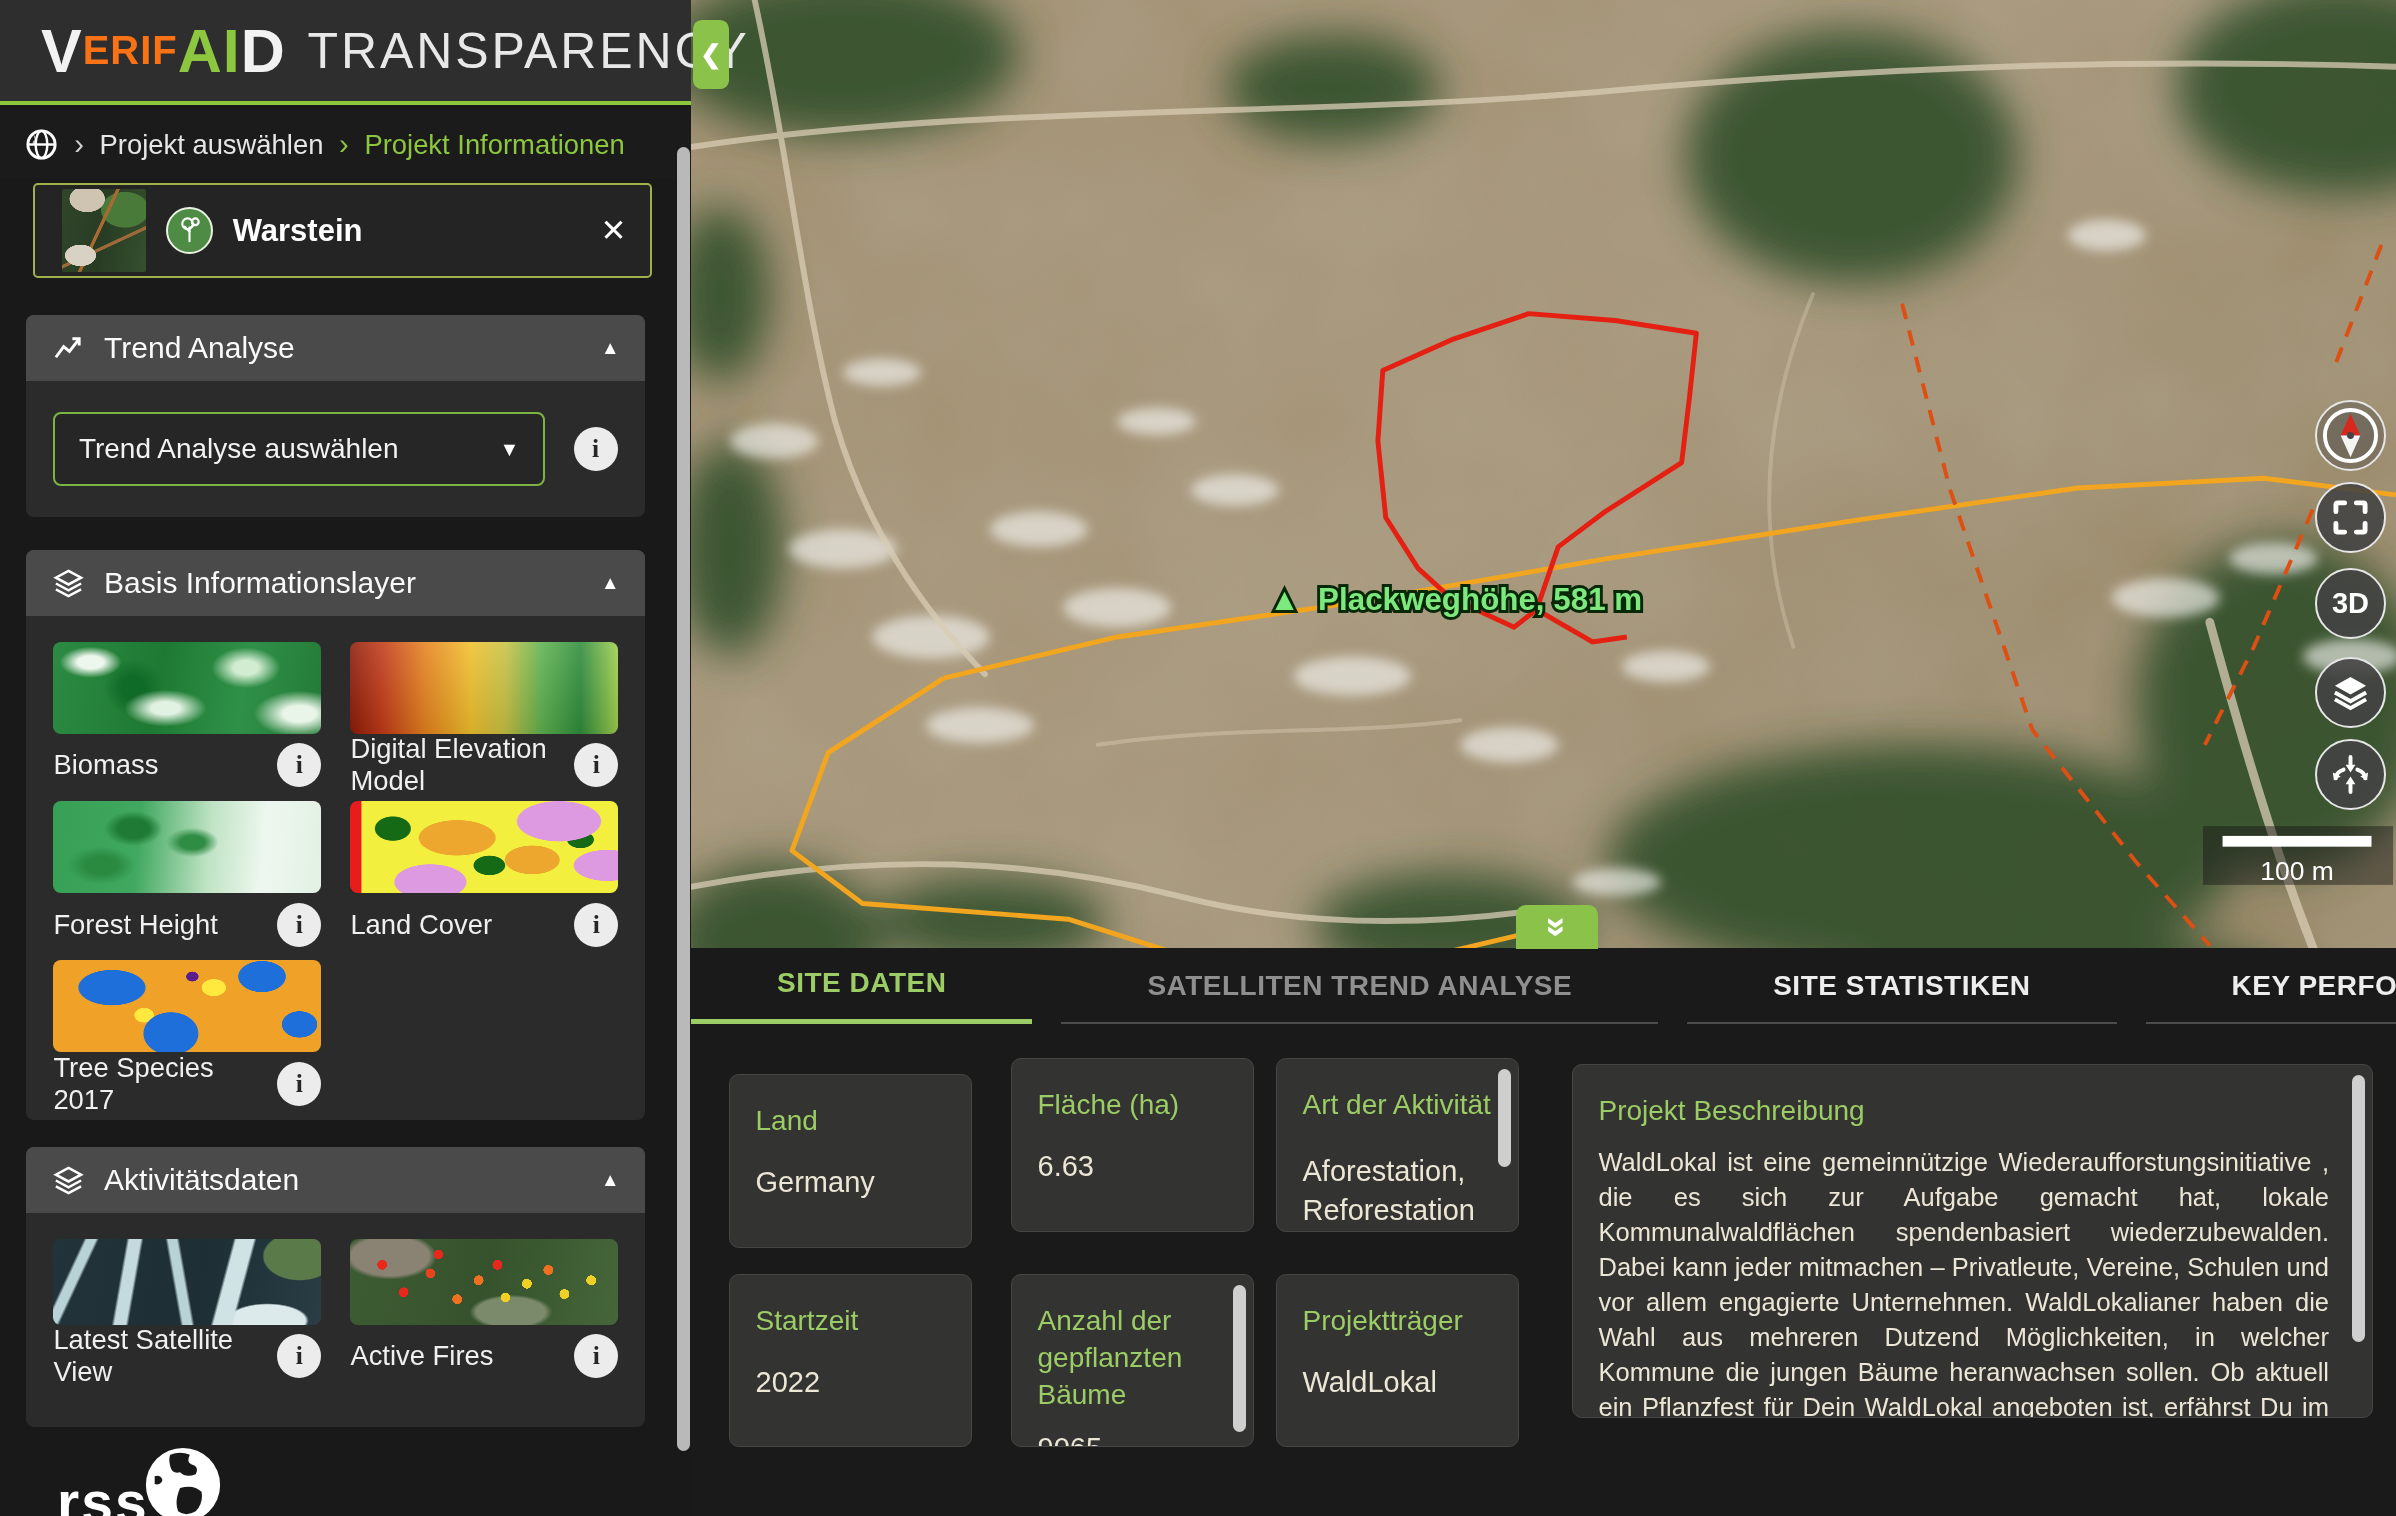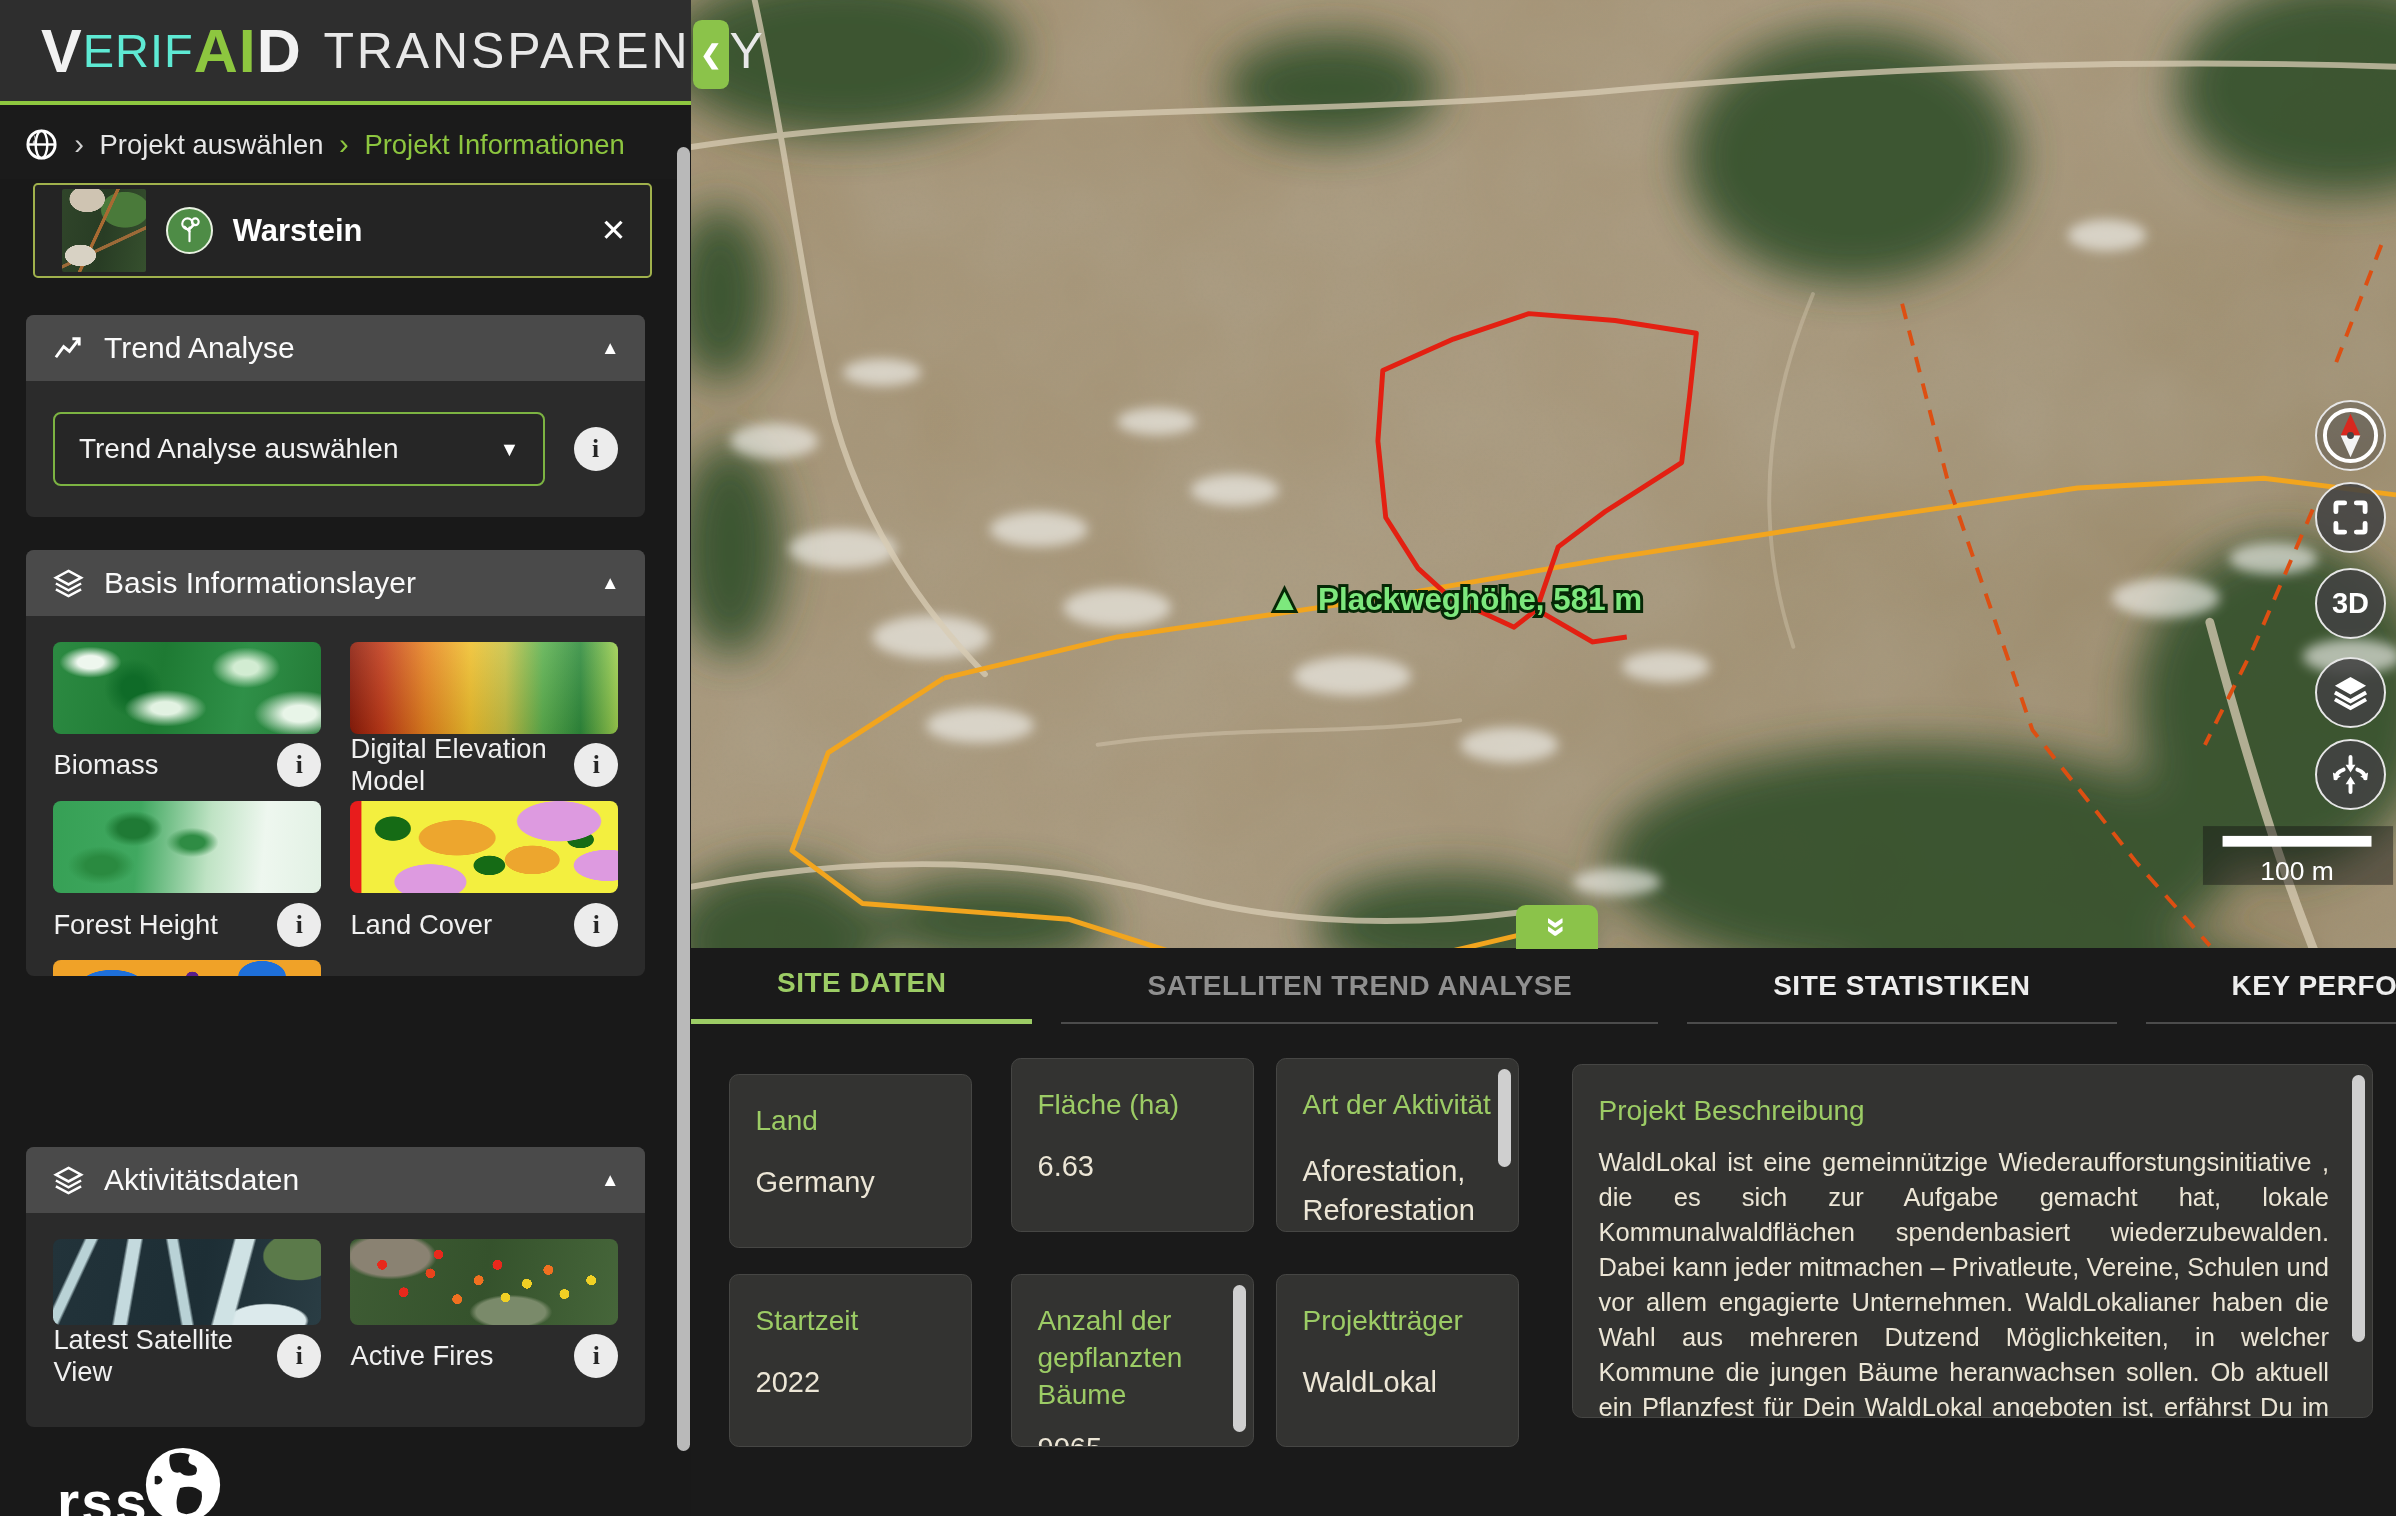--- a/index.html
+++ b/index.html
@@ -5,21 +5,21 @@
   * { margin:0; padding:0; box-sizing:border-box; }
   html,body { width:2396px; height:1516px; overflow:hidden; background:#000;
     font-family:"Liberation Sans", sans-serif; }
   #stage { position:relative; width:2396px; height:1516px; background:#181818; overflow:hidden; }
 
   
   #sidebar { position:absolute; left:0; top:0; width:691px; height:1516px; background:#191919; z-index:30; }
   #brandbar { position:absolute; left:0; top:0; width:691px; height:105px; background:#2e2e2e;
     border-bottom:4.9px solid #8dc63f; display:flex; align-items:center; padding-left:41px; }
   .brand-big { font-size:61px; font-weight:700; color:#f2f2f2; letter-spacing:1px; }
-  .brand-small { font-size:47px; font-weight:400; color:#5eead4; letter-spacing:1px; }
+  .brand-small { font-size:40px; font-weight:700; color:#f97316; letter-spacing:1px; }
   .brand-green { color:#8dc63f; }
   .brand-suffix { font-size:50px; font-weight:300; color:#e8e8e8; letter-spacing:2.9px; margin-left:21.6px; }
 
   #breadcrumb { position:absolute; left:0; top:110px; width:691px; height:69px; background:#1b1b1b;
     display:flex; align-items:center; gap:15.7px; padding-left:23.5px; color:#e6e6e6; font-size:27.4px; }
   #breadcrumb .sep1 { color:#cfcfcf; font-size:29px; }
   #breadcrumb .sep2 { color:#8dc63f; font-size:29px; }
   #breadcrumb .bc2 { color:#8dc63f; }
 
   .side-card { position:absolute; left:33px; width:619px; background:#242424; border:2px solid #a0b14c;
@@ -35,21 +35,21 @@
   .proj-badge { width:47px; height:47px; border-radius:50%; background:#4e8c46; border:2px solid #e9f2e2;
     margin-left:19.6px; flex:none; display:flex; align-items:center; justify-content:center; }
   .proj-name { color:#fff; font-size:31px; font-weight:700; margin-left:19.6px; }
   .proj-close { margin-left:auto; color:#fff; font-size:31px; cursor:pointer; }
 
   .section { position:absolute; left:26px; width:619px; background:#2b2b2b; border-radius:7.8px; overflow:hidden; }
   .section-header { height:66px; background:#4a4a4a; display:flex; align-items:center; gap:19.6px;
     padding:0 25.5px; color:#fafafa; font-size:30px; font-weight:400; cursor:pointer; }
   .section-caret { margin-left:auto; font-size:18.6px; color:#fff; }
   #sec-trend { top:315px; height:202px; }
-  #sec-base  { top:550px; height:426px; }
+  #sec-base  { top:550px; height:570px; }
   #sec-act   { top:1147px; height:280px; }
 
   .trend-body { display:flex; align-items:center; padding:31px 27.4px 0 27.4px; }
   .dropdown { flex:1; height:74px; border:2.9px solid #7cb342; border-radius:7.8px; background:#262626;
     display:flex; align-items:center; padding:0 23.5px; color:#f2f2f2; font-size:28px; cursor:pointer; }
   .dropdown .caret { margin-left:auto; font-size:19.6px; color:#fff; }
   .info-btn { width:44px; height:44px; border-radius:50%; background:#ececec; color:#262626;
     font-size:25.5px; font-weight:700; display:flex; align-items:center; justify-content:center;
     flex:none; cursor:pointer; font-family:"Liberation Serif", serif; }
   .trend-body .info-btn { margin-left:29px; }

